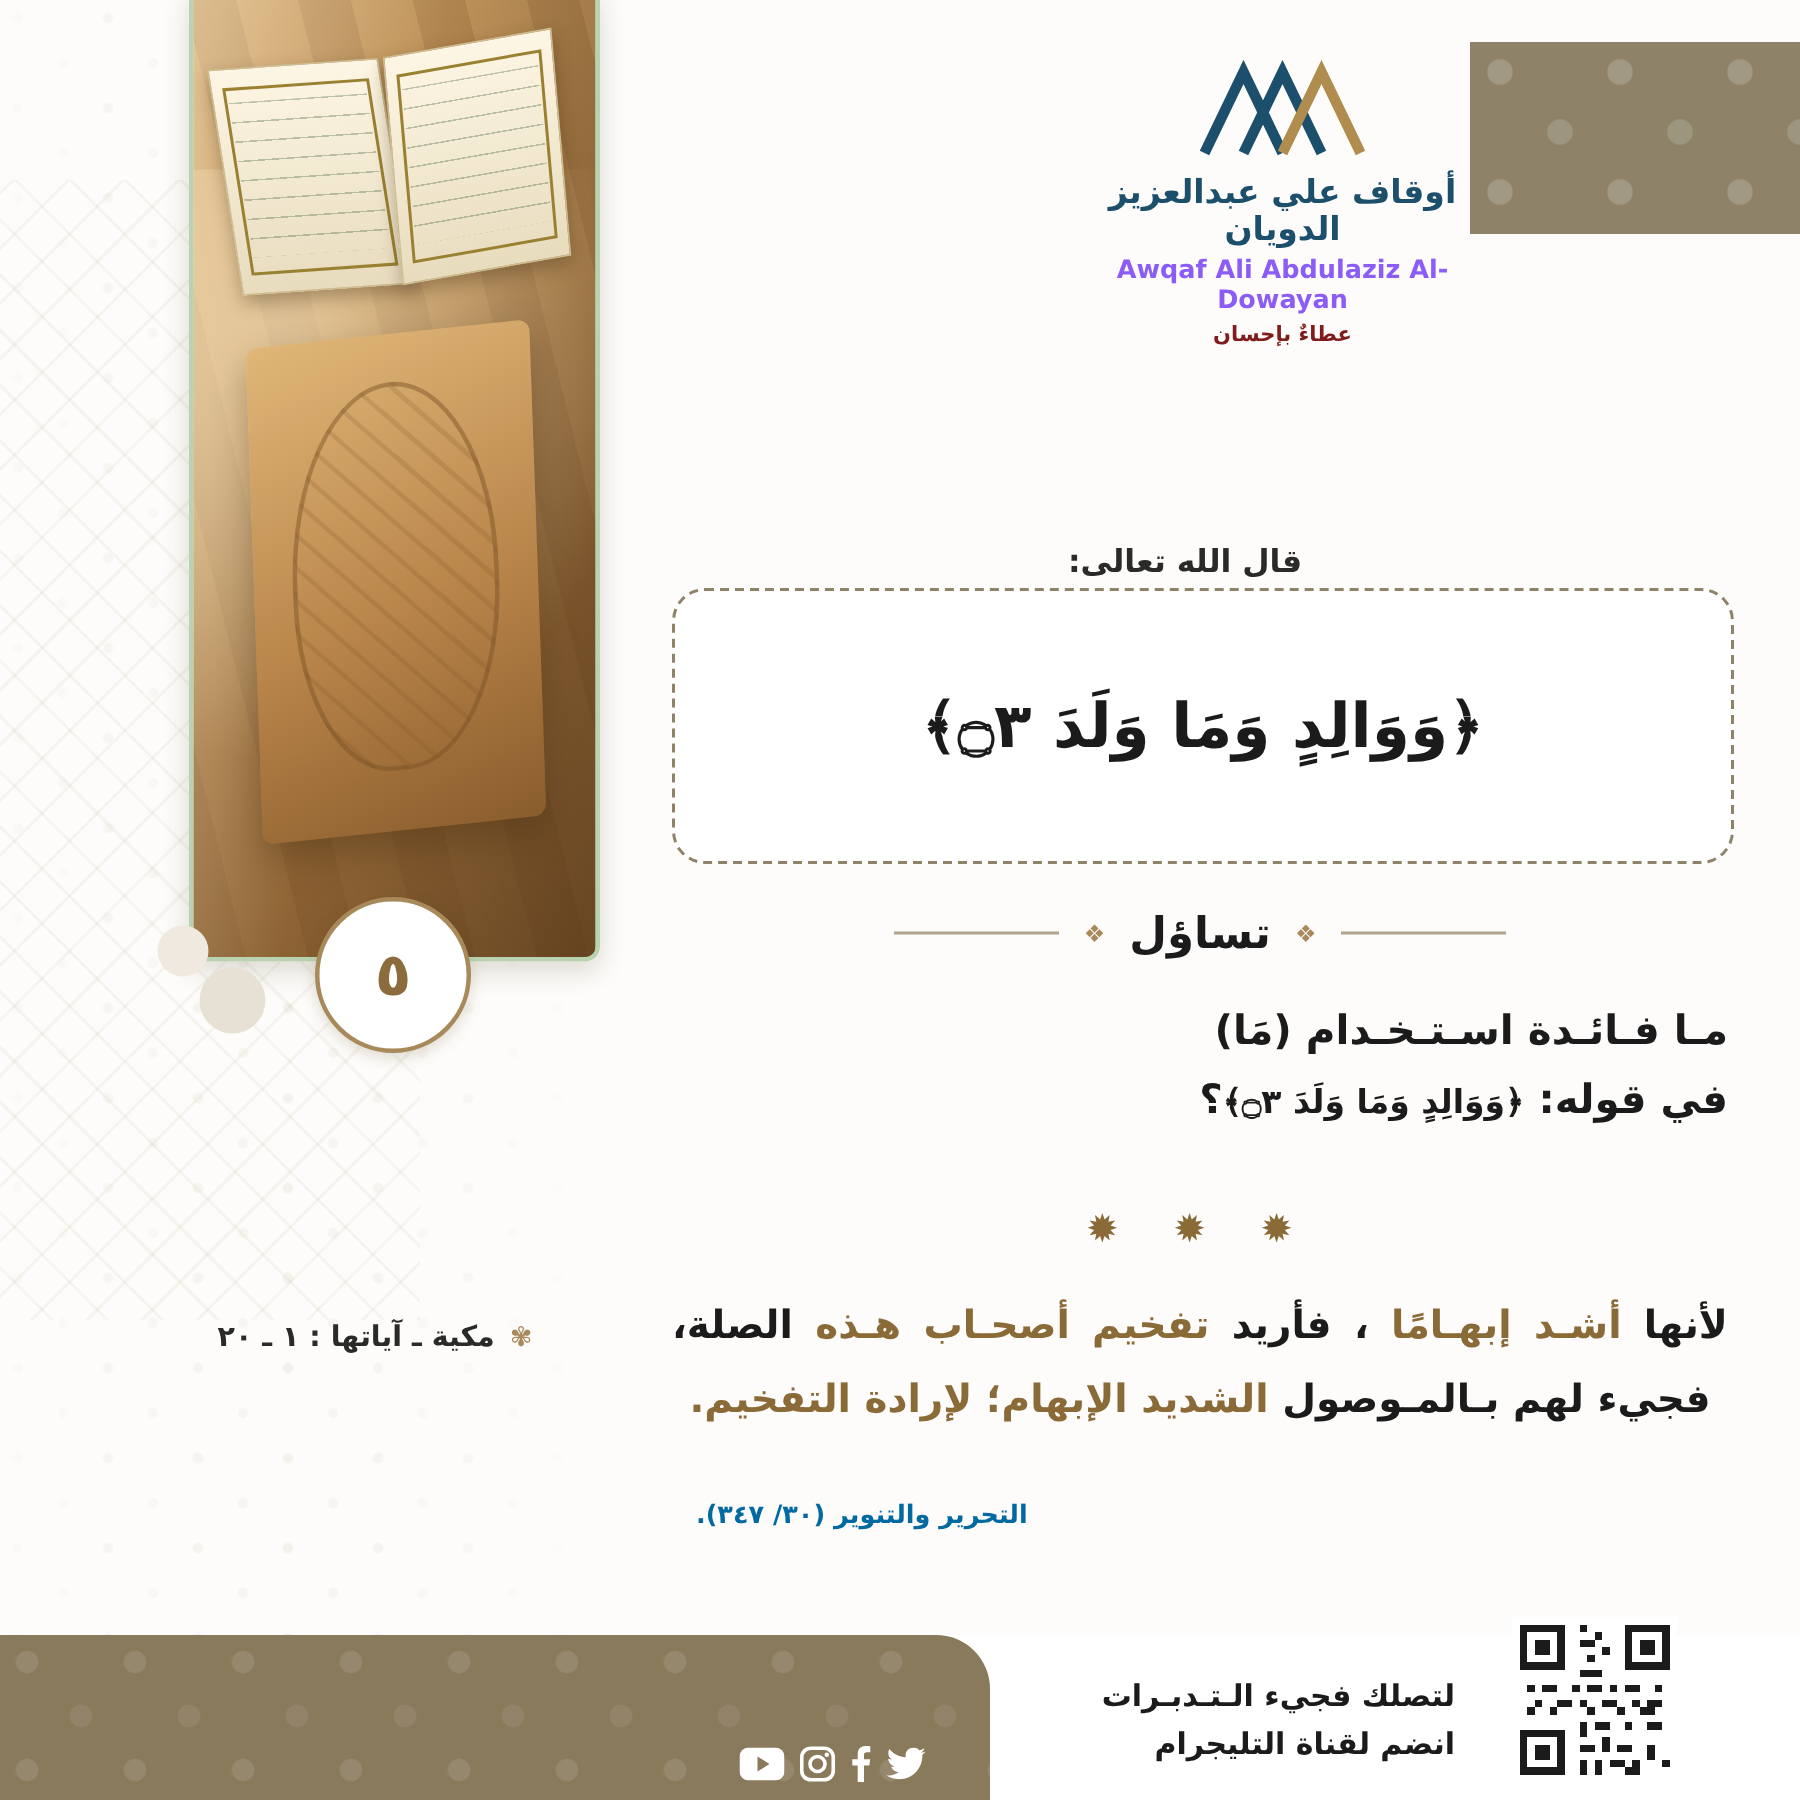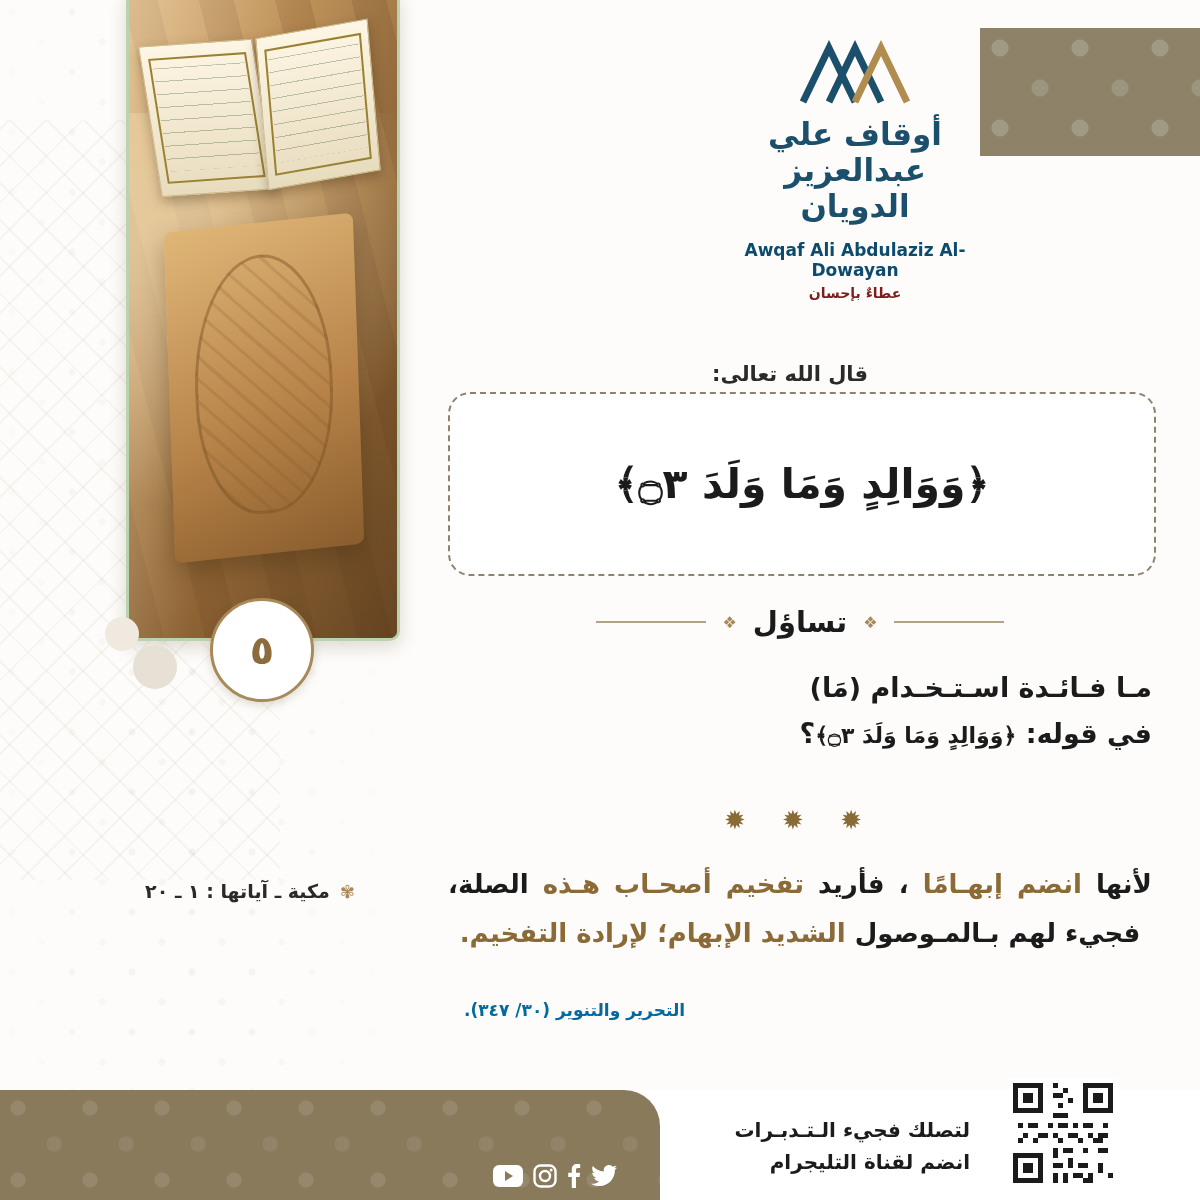--- a/index.html
+++ b/index.html
@@ -124,22 +124,22 @@
   .logo-nabaa .mark i:nth-child(3){background:#1b1b1b;}
   .logo-nabaa .mark i:nth-child(4){background:#1b1b1b;}
   .logo-nabaa .mark i:after{content:"";display:block;margin:9px;height:calc(100% - 18px);
     background:repeating-linear-gradient(90deg,#fff 0 4px,transparent 4px 9px),
                repeating-linear-gradient(0deg,#fff 0 4px,transparent 4px 9px);}
   .logo-nabaa .name{margin-top:12px;font-size:24px;font-weight:bold;color:#1b1b1b;letter-spacing:1px;}
 
   .logo-awqaf{position:absolute;left:730px;top:40px;width:250px;text-align:center;}
   .logo-awqaf .chev{height:68px;display:flex;align-items:flex-end;justify-content:center;}
   .logo-awqaf .chev svg{display:block;}
-  .logo-awqaf .ar{font-size:31px;font-weight:bold;color:#1c4f6b;margin-top:8px;letter-spacing:0;}
-  .logo-awqaf .en{font-size:17px;font-weight:bold;color:#0c4a6e;margin-top:16px;}
+  .logo-awqaf .ar{font-size:22px;font-weight:bold;color:#1c4f6b;margin-top:8px;letter-spacing:0;}
+  .logo-awqaf .en{font-size:17px;font-weight:bold;color:#8b5cf6;margin-top:4px;}
   .logo-awqaf .tag{font-size:14px;font-weight:bold;color:#7f1d1d;margin-top:5px;}
 
   .corner-tile{
     position:absolute;right:0;top:28px;width:220px;height:128px;
     background:#8e8369;
     background-image:
       radial-gradient(circle at 20px 20px, rgba(255,255,255,.18) 8px, transparent 9px),
       radial-gradient(circle at 60px 60px, rgba(255,255,255,.14) 8px, transparent 9px);
     background-size:80px 80px;
   }
@@ -296,21 +296,21 @@
     <div>
       <span>في قوله:</span>
       <span class="q-quote">﴿وَوَالِدٍ وَمَا وَلَدَ ۝٣﴾</span><span>؟</span>
     </div>
   </div>
 
   <div class="divider-flowers">✹ ✹ ✹</div>
 
   <div class="answer">
     <span>لأنها</span>
-    <span class="gold">انضم إبهـامًا</span>
+    <span class="gold">أشـد إبهـامًا</span>
     <span>، فأريد</span>
     <span class="gold">تفخيم أصحـاب هـذه</span>
     <span>الصلة، فجيء لهم بـالمـوصول</span>
     <span class="gold">الشديد الإبهام؛</span>
     <span class="gold">لإرادة التفخيم.</span>
   </div>
 
   <div class="ref">التحرير والتنوير (٣٠/ ٣٤٧).</div>
 
   <div class="footer">

